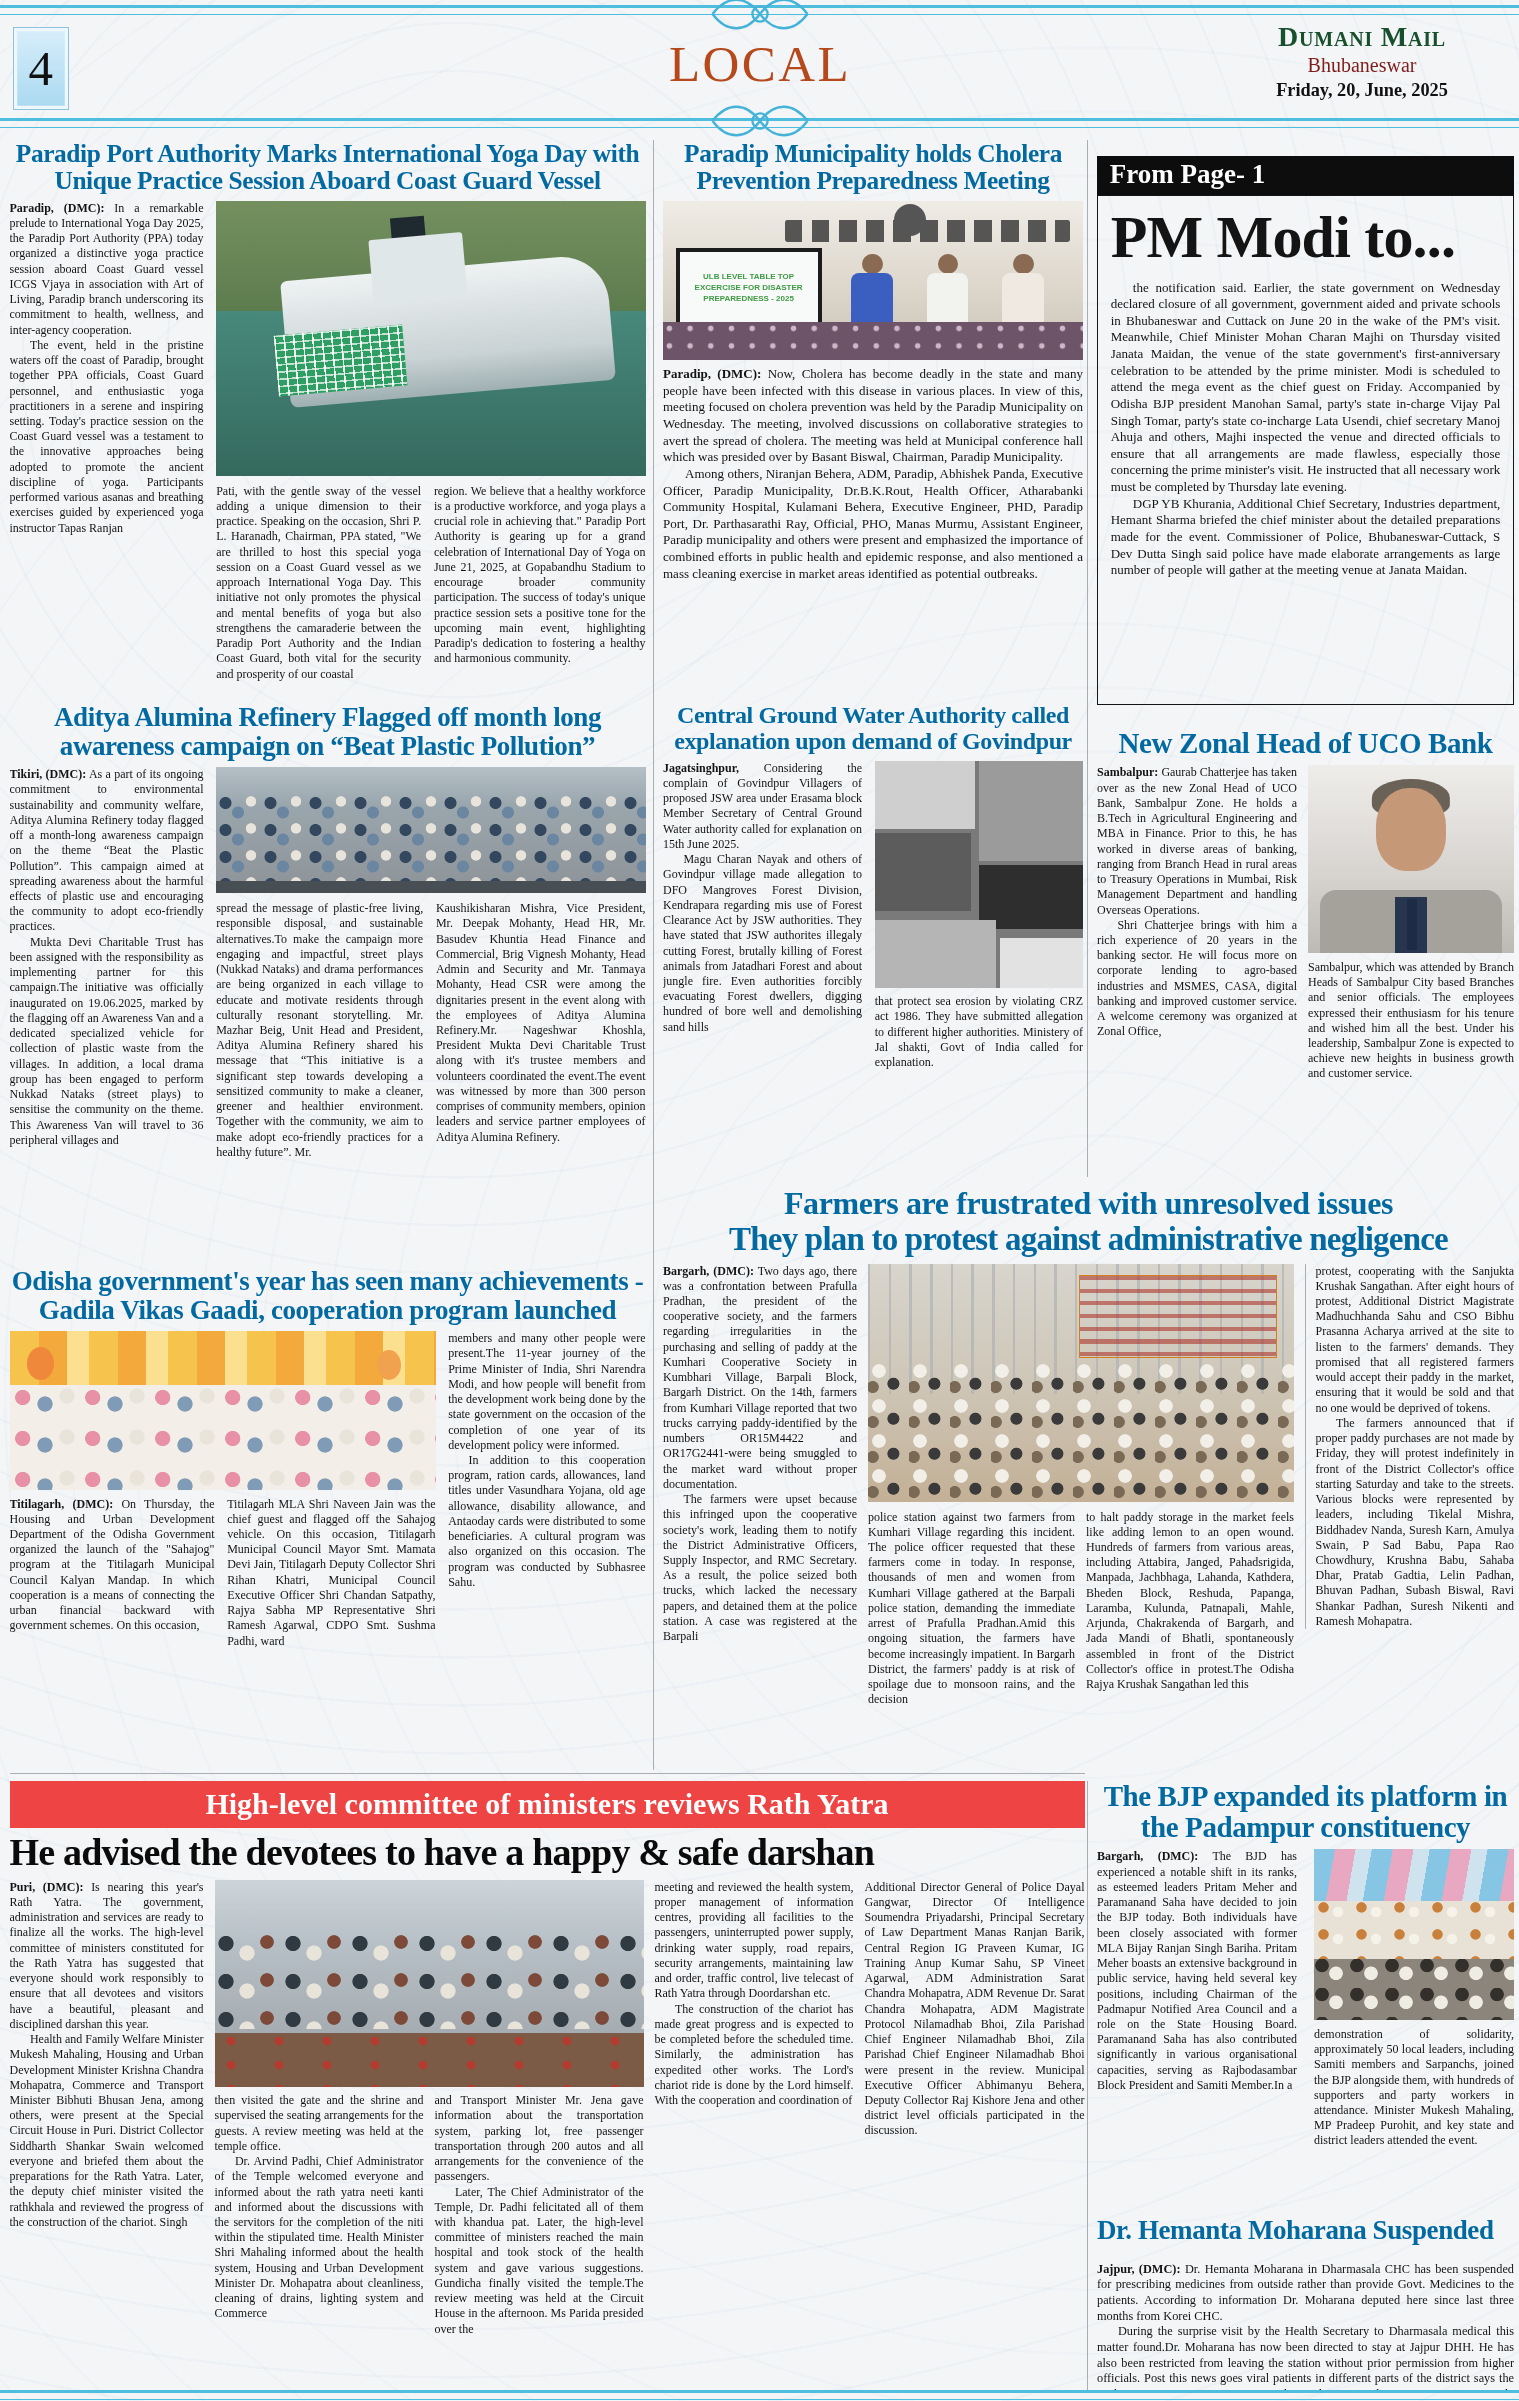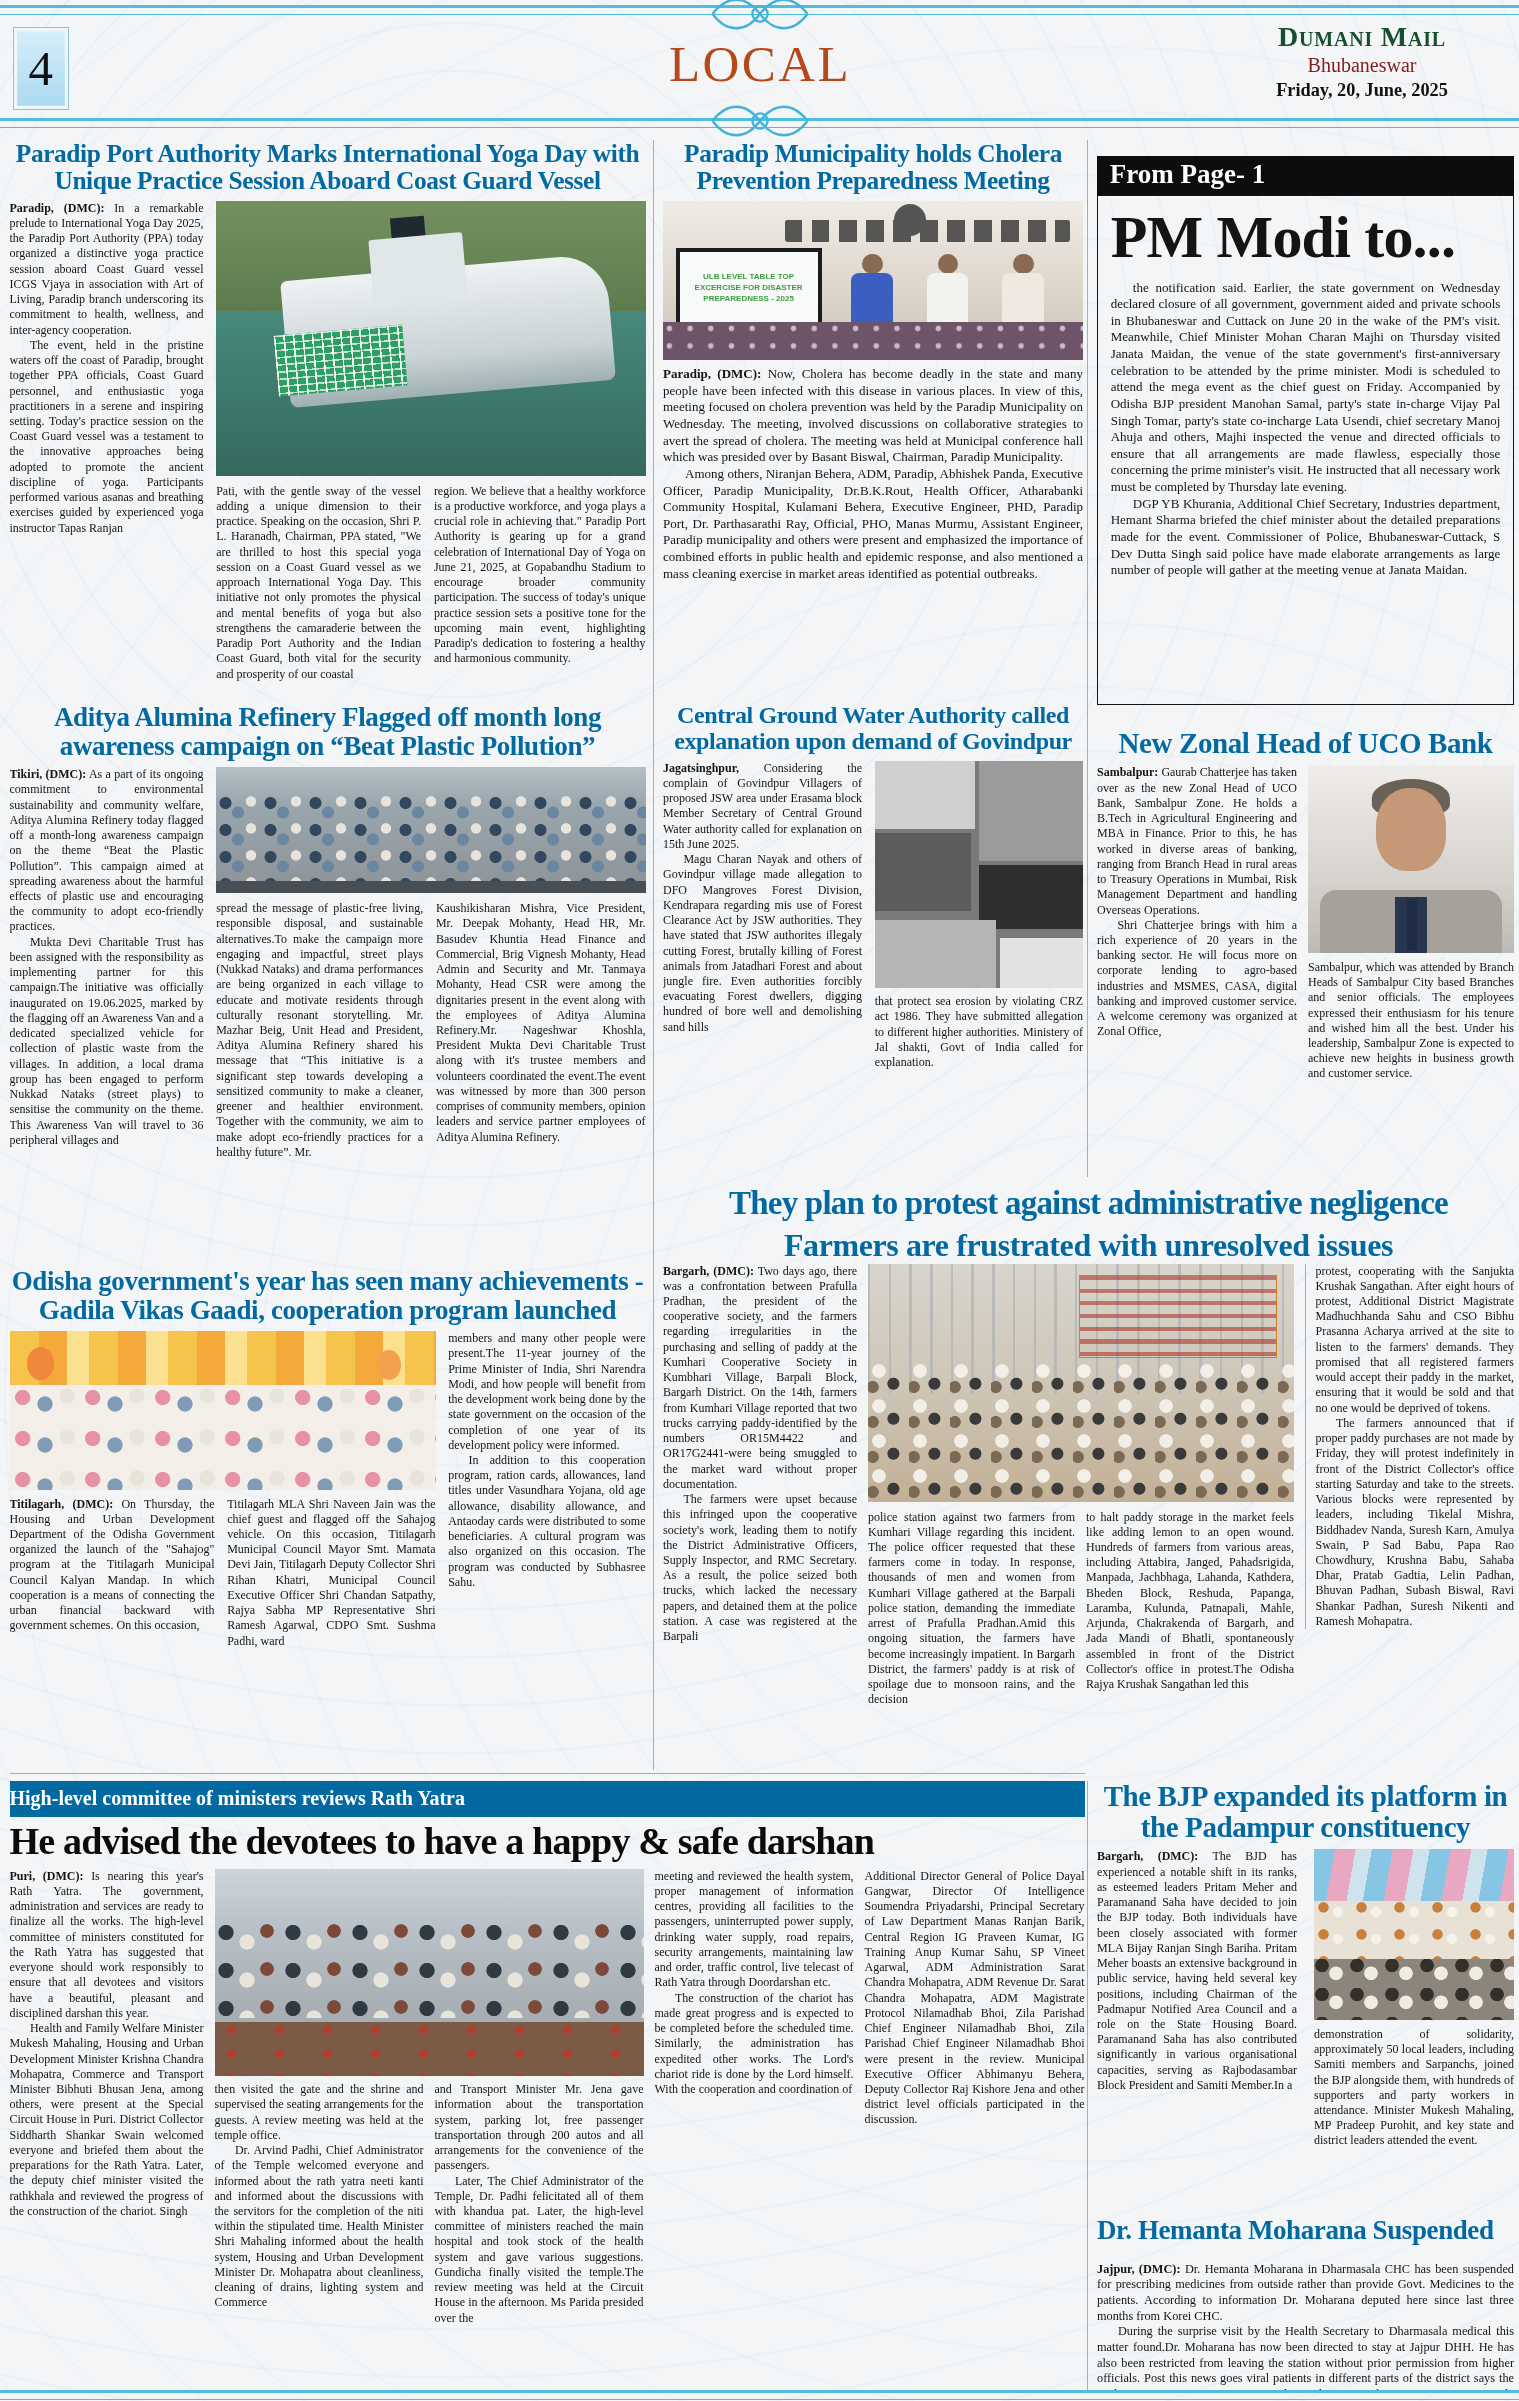--- a/index.html
+++ b/index.html
@@ -32,21 +32,21 @@
   .para.ind{text-indent:1.7em;}
   .cols{display:flex;gap:12.7px;align-items:flex-start;}
   .col{min-width:0;}
   .stack{flex:1;min-width:0;}
   .vr{position:absolute;width:0.8px;background:#a9aeb4;}
   .hr{position:absolute;height:0.8px;background:#a9aeb4;}
   
   .kicker{background:#0d0d0d;color:#fff;font-weight:700;font-size:27px;padding:3.2px 0 4.8px 12.7px;}
   .pmbox{border:1.6px solid #141414;padding:8px 12.7px 9.5px;height:491px;overflow:hidden;}
   .pmhead{font-size:60px;font-weight:700;letter-spacing:-0.8px;margin:1.6px 0 11px;line-height:1.05;font-family:Liberation Serif, serif;}
-  .banner{background:#0369a1;color:#fff;text-align:left;font-weight:700;font-size:20px;padding:5.6px 0 7.2px;}
+  .banner{background:#ef4444;color:#fff;text-align:center;font-weight:700;font-size:30px;padding:5.6px 0 7.2px;}
   .bighead{font-size:38px;font-weight:700;letter-spacing:-0.8px;margin:4.8px 0 8px;line-height:1.03;color:#0b0b0b;}
   
   .photo{position:relative;overflow:hidden;background:#b9b9b9;}
   .photo i{position:absolute;display:block;}
   .ph-yoga{background:linear-gradient(180deg,#74905f 0%,#5d7c4e 40%,#47897b 40%,#35695e 100%);}
   .ph-yoga .s1{left:16%;top:24%;width:76%;height:46%;background:linear-gradient(180deg,#eef2f3,#c9d2d4 70%,#9fb0b2);
         border-radius:6.4px 48px 8px 8px;transform:rotate(-5deg);}
   .ph-yoga .s2{left:36%;top:13%;width:22%;height:24%;background:#dfe7e8;border-radius:3.2px;transform:rotate(-5deg);}
   .ph-yoga .s3{left:41%;top:6%;width:8%;height:18%;background:#1f2a30;transform:rotate(-5deg);}
   .ph-yoga .s4{left:14%;top:47%;width:30%;height:22%;background:#2f9e63;transform:rotate(-5deg);
@@ -304,22 +304,22 @@
             <i class="g6"></i>
         </div>
         <div data-bind-list="articles.cgwa.col2">
             <p class="para">that protect sea erosion by violating CRZ act 1986. They have submitted allegation to different higher authorities. Ministery of Jal shakti, Govt of India called for explanation.</p>
           </div>
       </div>
     </div>
   </section>
 
   <section class="art" style="left:663px;top:1186px;width:851px;height:585px">
+    <h2 class="hl" style="font-size:32px;margin-bottom:1.6px" data-bind="articles.farmers.headline1">Farmers are frustrated with unresolved issues</h2>
     <h2 class="hl" style="font-size:33px;letter-spacing:-0.8px" data-bind="articles.farmers.headline2">They plan to protest against administrative negligence</h2>
-    <h2 class="hl" style="font-size:32px;margin-bottom:1.6px" data-bind="articles.farmers.headline1">Farmers are frustrated with unresolved issues</h2>
     <div class="cols" style="gap:11px">
       <div class="col" style="width:194px">
         <p class="para"><b class="dl" data-bind="articles.farmers.dateline">Bargarh, (DMC):</b> <span data-bind="articles.farmers.lead">Two days ago, there was a confrontation between Prafulla Pradhan, the president of the cooperative society, and the farmers regarding irregularities in the purchasing and selling of paddy at the Kumhari Cooperative Society in Kumbhari Village, Barpali Block, Bargarh District. On the 14th, farmers from Kumhari Village reported that two trucks carrying paddy-identified by the numbers OR15M4422 and OR17G2441-were being smuggled to the market ward without proper documentation.</span></p>
         <div data-bind-list="articles.farmers.col1_more">
             <p class="para ind">The farmers were upset because this infringed upon the cooperative society's work, leading them to notify the District Administrative Officers, Supply Inspector, and RMC Secretary. As a result, the police seized both trucks, which lacked the necessary papers, and detained them at the police station. A case was registered at the Barpali</p>
           </div>
       </div>
       <div class="stack" style="flex:none;width:426px">
         <div class="photo ph-farm" style="height:238px;margin-bottom:8px">
           <i class="f1"></i>

